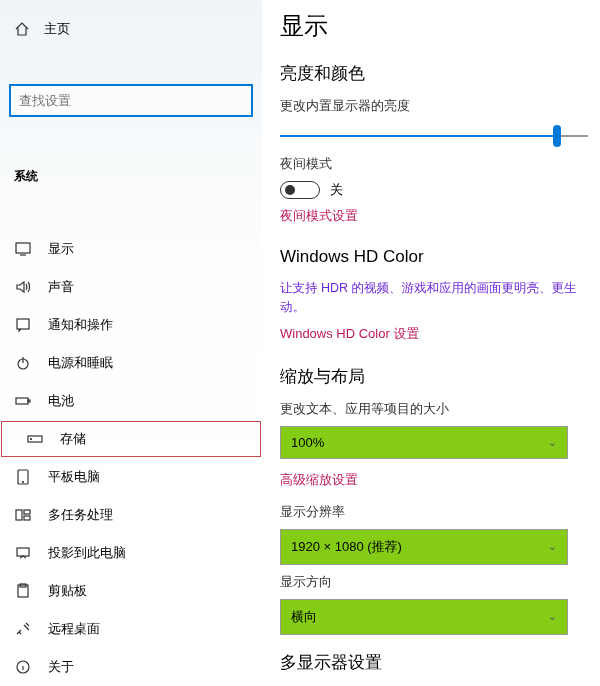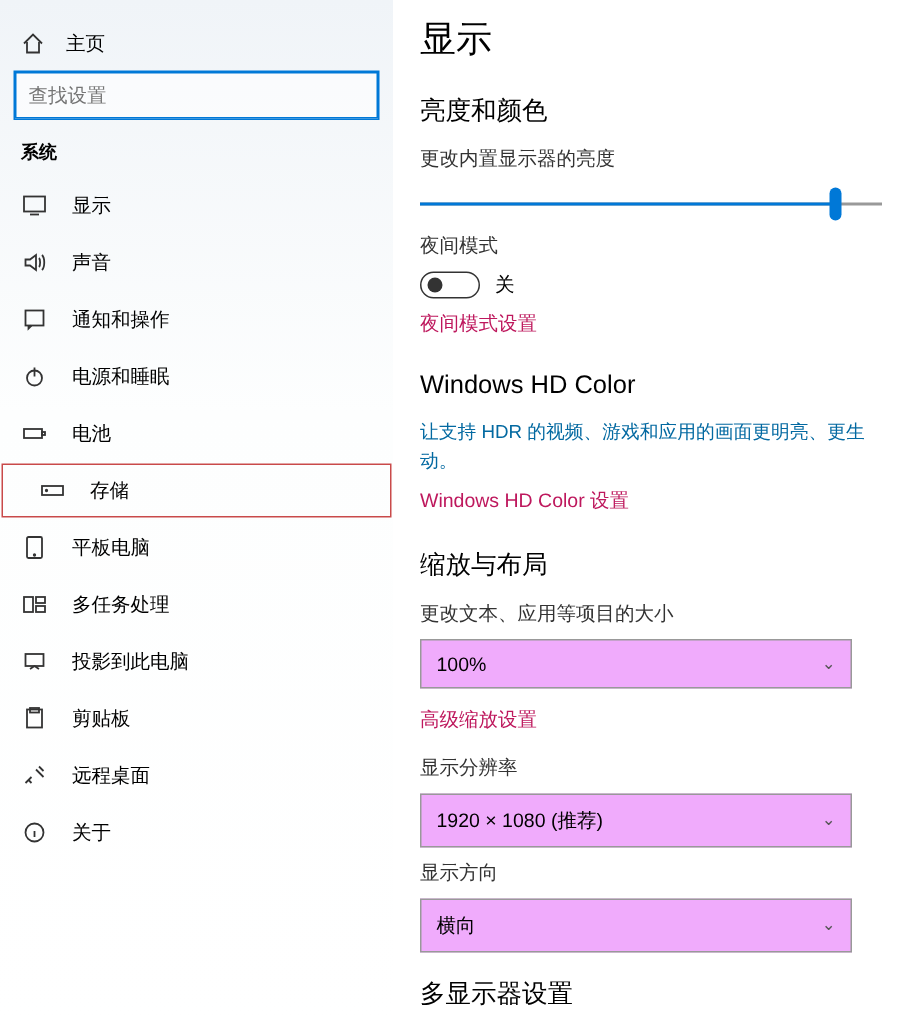--- a/index.html
+++ b/index.html
@@ -13,20 +13,21 @@
   display: flex;
   overflow: hidden;
 }
 .sidebar {
   width: 262px;
   flex-shrink: 0;
   background: linear-gradient(to bottom, #f0f4f8 0%, #fdfefe 40%, #fff 100%);
   padding-top: 14px;
   display: flex;
   flex-direction: column;
+  justify-content: space-between;
 }
 .home-row {
   display: flex;
   align-items: center;
   padding: 6px 14px 10px 14px;
   gap: 14px;
   cursor: pointer;
 }
 .home-row .icon { width: 16px; height:16px; display:flex; align-items:center; justify-content:center; }
 .home-row span.label { font-size: 13px; }
@@ -83,21 +84,21 @@
   margin-top: 16px;
   margin-bottom: 12px;
 }
 .main .desc {
   font-size: 13px;
   color: #333;
   margin-bottom: 8px;
 }
 .main .sub {
   font-size: 12.5px;
-  color: #0369a1;
+  color: #6d28d9;
   margin-bottom: 4px;
   line-height: 1.5;
 }
 .main a.link {
   color: #be185d;
   font-size: 13px;
   text-decoration: none;
   display: inline-block;
   margin-top: 4px;
   margin-bottom: 6px;
@@ -162,21 +163,21 @@
   border: 1px solid #999;
   padding: 8px 10px;
   width: 288px;
   display:flex;
   justify-content: space-between;
   align-items:center;
   font-size: 13px;
   cursor: pointer;
   margin-top: 4px;
   margin-bottom: 8px;
-  background: #f0abfc;
+  background: #84cc16;
 }
 .chev { font-size: 11px; color:#555; }
 svg { display:block; }
 </style>
 </head>
 <body>
 
 <div class="sidebar">
   <div class="home-row">
     <span class="icon">

